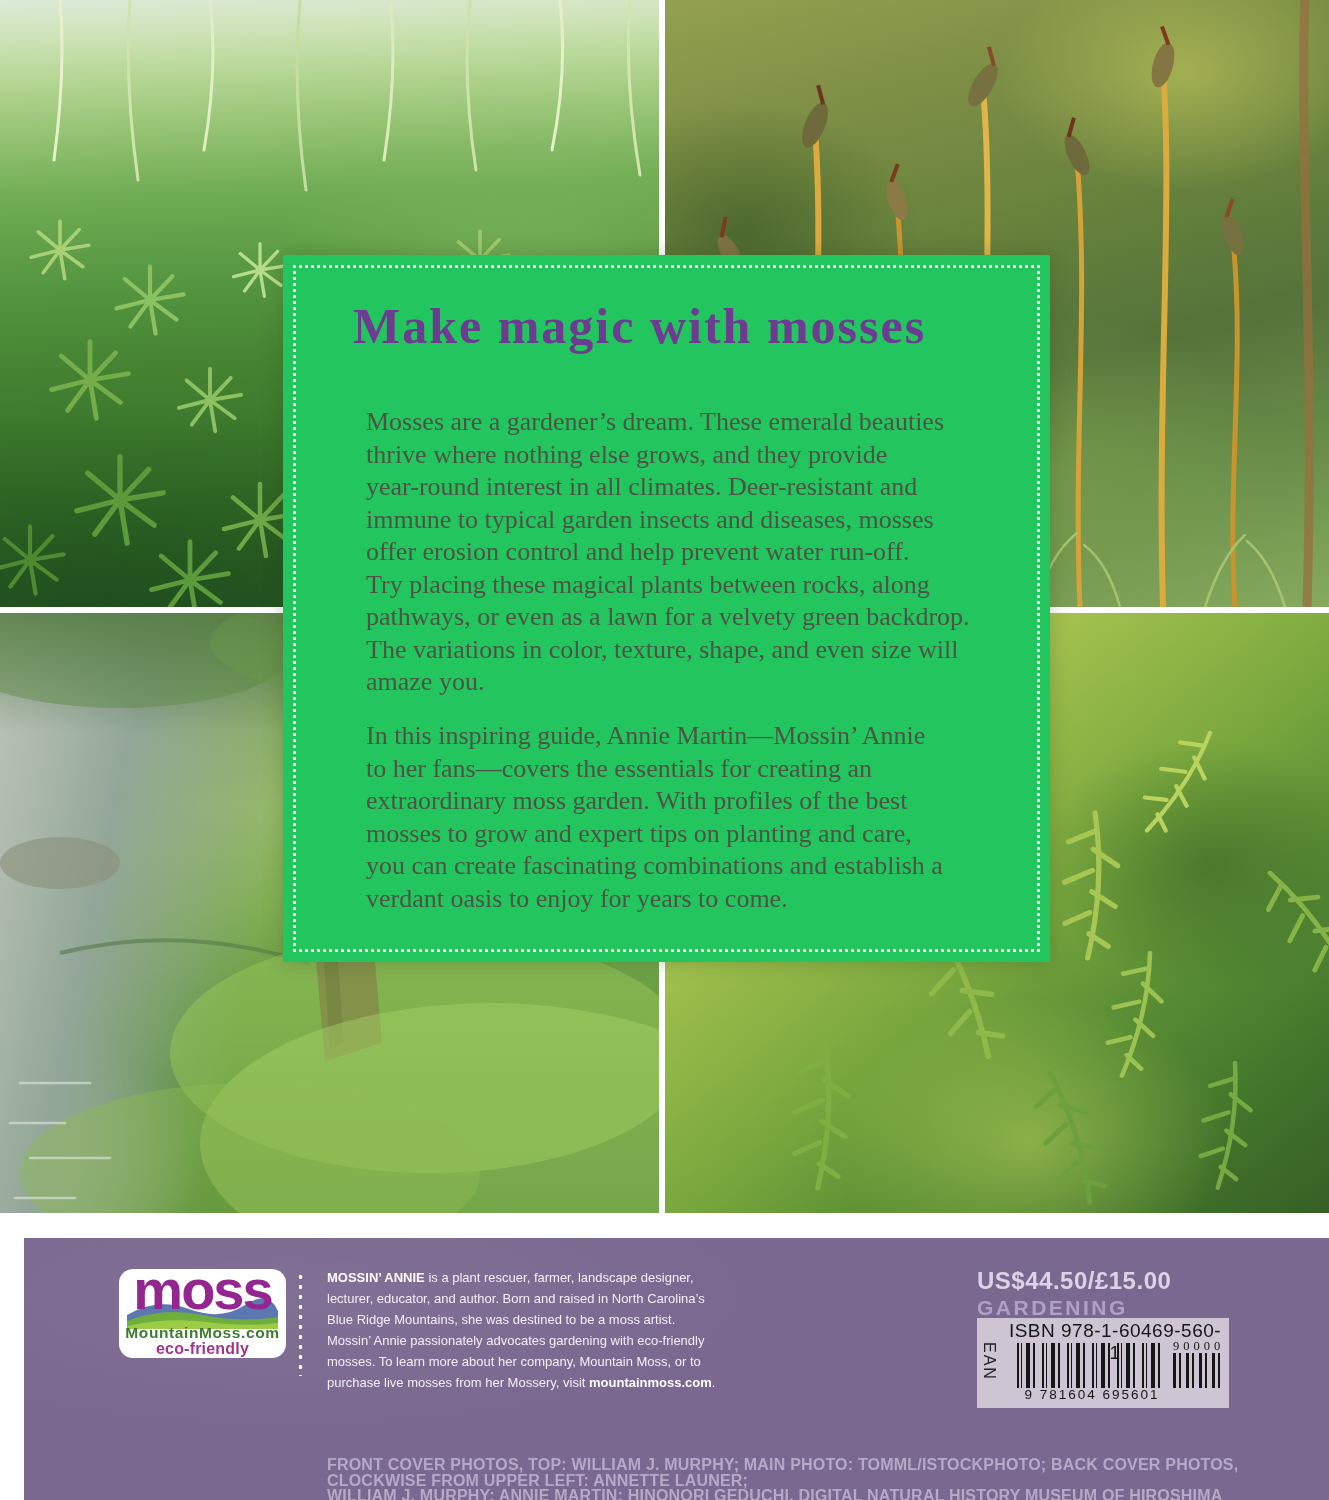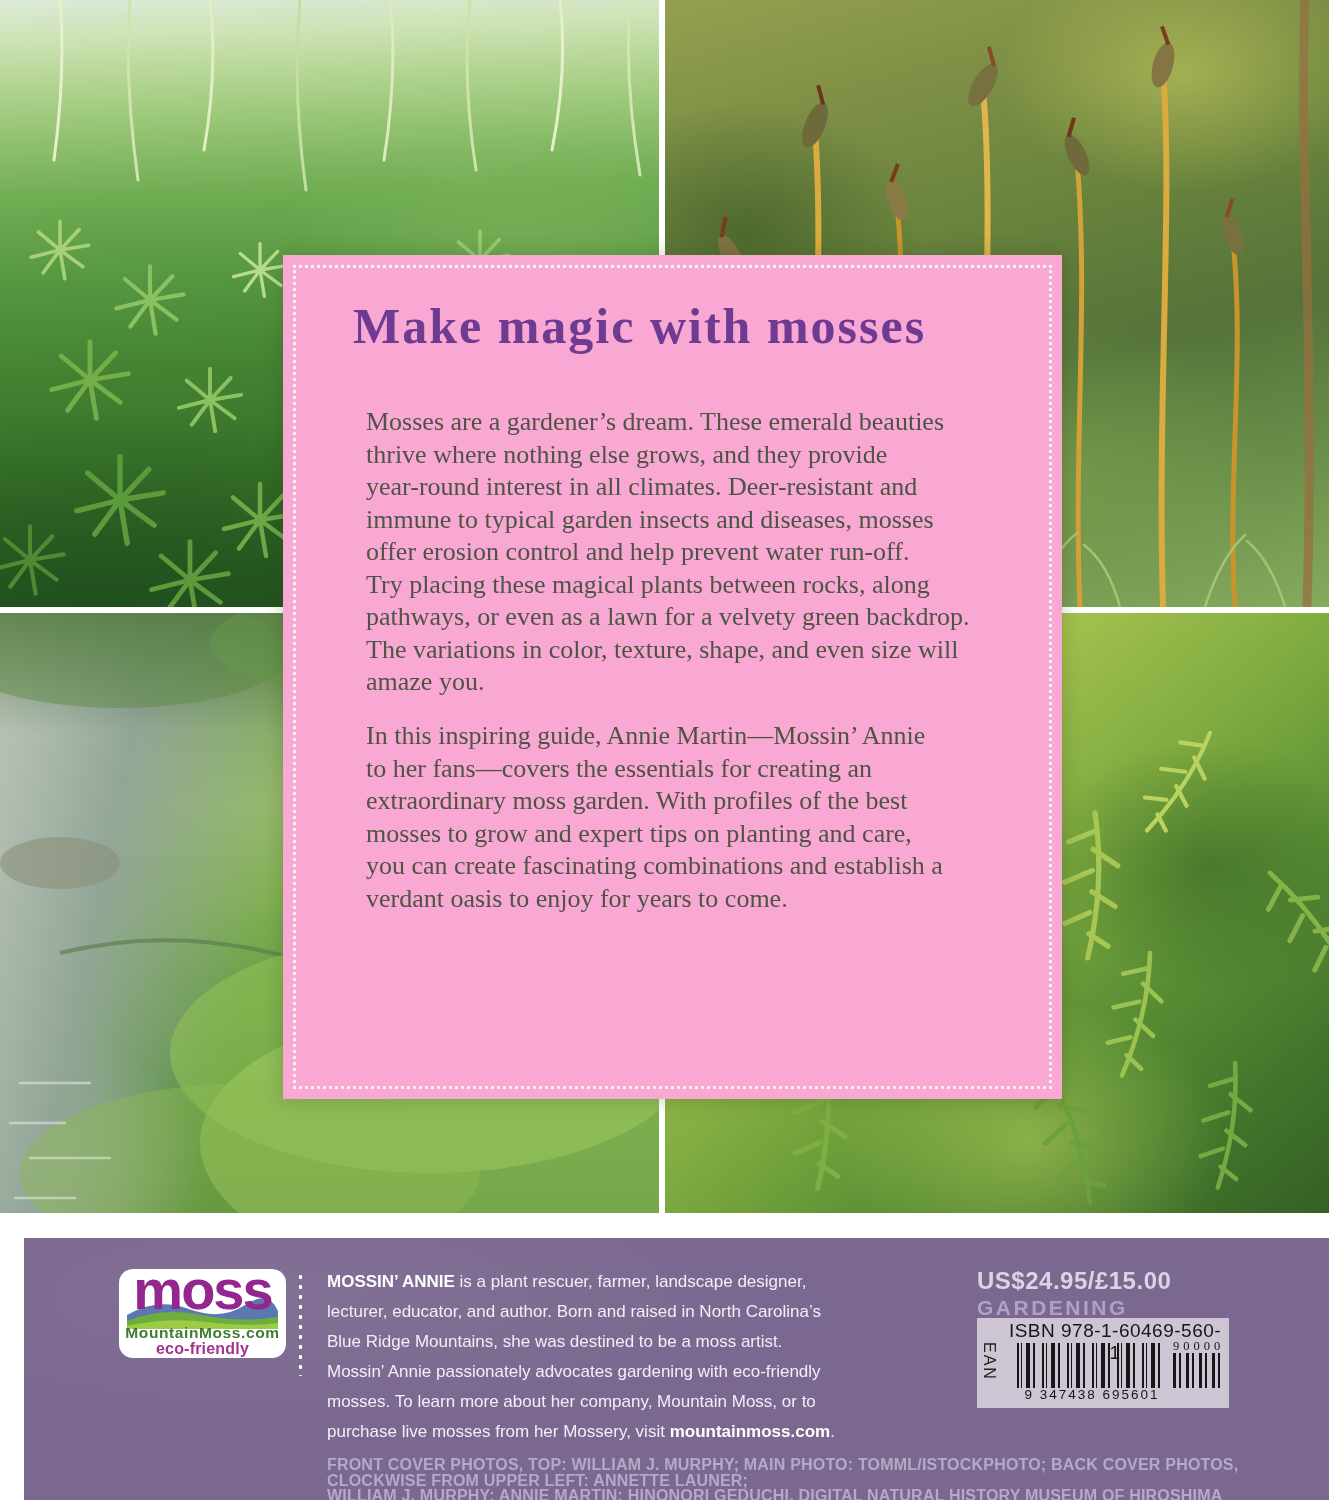--- a/index.html
+++ b/index.html
@@ -30,22 +30,22 @@
       radial-gradient(55% 45% at 0% 92%, #a7b7ac 0%, rgba(167,183,172,0) 55%),
       linear-gradient(180deg,#7ca35c 0%,#88af5f 18%,#95bb66 32%,#82b054 48%,#6ba045 62%,#579138 78%,#497f32 100%);}
   .br{left:665px;top:613px;width:664px;height:600px;
     background:
       radial-gradient(30% 24% at 22% 18%, rgba(242,247,160,.65), transparent 70%),
       radial-gradient(36% 30% at 82% 42%, rgba(50,95,35,.55), transparent 70%),
       radial-gradient(42% 34% at 55% 88%, rgba(205,225,100,.45), transparent 70%),
       linear-gradient(140deg,#d6df72 0%,#bdd15b 16%,#9bbc4b 34%,#7aa83e 52%,#578b33 70%,#42752b 85%,#365f25 100%);}
 
   
-  .panel{position:absolute;left:283px;top:255px;width:767px;height:844px;background:#f9a8d4;
-         box-shadow:0 0 18px rgba(40,60,20,.25);padding-left:12px;}
+  .panel{position:absolute;left:283px;top:255px;width:767px;height:707px;background:#22c55e;
+         box-shadow:0 0 18px rgba(40,60,20,.25);}
   .panel-border{position:absolute;left:10px;top:10px;right:10px;bottom:10px;
          border:3px dotted #f8f5e6;pointer-events:none;}
   .headline{position:absolute;left:70px;top:42px;margin:0;width:660px;
          font-family:"Liberation Serif","DejaVu Serif",serif;font-weight:bold;
          font-size:50px;letter-spacing:2px;color:#6e3a92;}
   .body-text{position:absolute;margin:13px;left:70px;width:700px;white-space:pre-line;
          font-family:"Liberation Serif","DejaVu Serif",serif;
          font-size:26px;line-height:32.5px;color:#4e5444;}
   .p1{top:138px;}
   .p2{top:452px;}
@@ -65,21 +65,21 @@
   .logo-site{position:absolute;left:0;top:55px;width:167px;text-align:center;
         font-size:15.5px;font-weight:bold;letter-spacing:.6px;color:#3e7c35;}
   .logo-tag{position:absolute;left:0;top:71px;width:167px;text-align:center;
         font-size:16px;font-weight:bold;letter-spacing:.2px;color:#a2348f;}
 
   .vdots{position:absolute;left:274px;top:34px;width:5px;height:104px;
         background-image:radial-gradient(circle,#ffffff 1.7px,rgba(255,255,255,0) 2.1px);
         background-size:5px 10px;background-repeat:repeat-y;}
 
   .bio{position:absolute;left:303px;top:29px;margin:0;width:592px;
-        font-size:17px;line-height:30px;color:#f3eef7;font-weight:500;}
+        font-size:13px;line-height:21px;color:#f3eef7;font-weight:500;}
   .bio strong{font-weight:bold;color:#ffffff;}
 
   .price{position:absolute;left:953px;top:29px;font-size:24px;font-weight:bold;
         letter-spacing:.5px;color:#dcd3e6;}
   .category{position:absolute;left:953px;top:58px;font-size:21px;font-weight:bold;
         letter-spacing:2.5px;color:#b1a0c5;}
 
   .barcode{position:absolute;left:953px;top:80px;width:252px;height:90px;background:#cdc5d3;}
   .isbn{position:absolute;left:28px;top:2px;width:220px;text-align:center;
         font-size:19px;color:#161616;letter-spacing:.5px;}
@@ -288,29 +288,29 @@
 
     <div class="vdots"></div>
 
     <p class="bio pre"><strong>MOSSIN’ ANNIE</strong><span> is a plant rescuer, farmer, landscape designer,
 lecturer, educator, and author. Born and raised in North Carolina’s
 Blue Ridge Mountains, she was destined to be a moss artist.
 Mossin’ Annie passionately advocates gardening with eco-friendly
 mosses. To learn more about her company, Mountain Moss, or to
 purchase live mosses from her Mossery, visit </span><strong>mountainmoss.com</strong><span>.</span></p>
 
-    <div class="price">US$24.95/£15.00</div>
+    <div class="price">US$44.50/£15.00</div>
     <div class="category">GARDENING</div>
 
     <div class="barcode">
       <div class="isbn">ISBN 978-1-60469-560-1</div>
       <div class="ean">EAN</div>
       <div class="bars-main"></div>
       <div class="addon-num">90000</div>
       <div class="bars-addon"></div>
-      <div class="digits">9 347438 695601</div>
+      <div class="digits">9 781604 695601</div>
     </div>
 
 
     <p class="credits pre">FRONT COVER PHOTOS, TOP: WILLIAM J. MURPHY;  MAIN PHOTO: TOMML/ISTOCKPHOTO; BACK COVER PHOTOS, CLOCKWISE FROM UPPER LEFT: ANNETTE LAUNER;
 WILLIAM J. MURPHY; ANNIE MARTIN; HINONORI GEDUCHI, DIGITAL NATURAL HISTORY MUSEUM OF HIROSHIMA UNIVERSITY; SPINE: WILLIAM J. MURPHY</p>
   </div>
 </div>
 
 </body></html>

